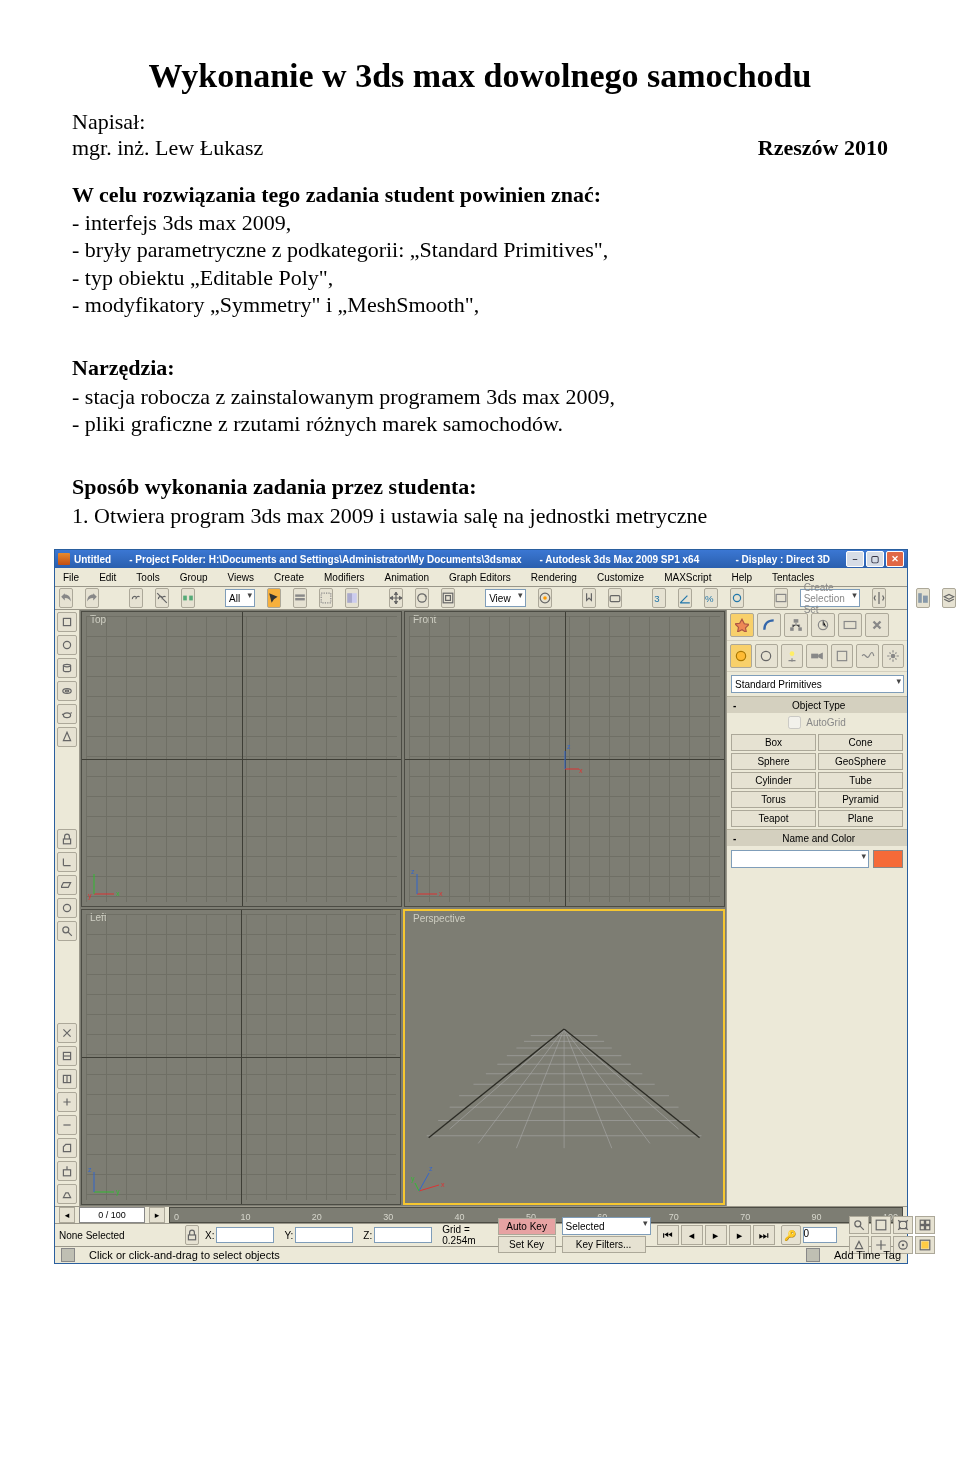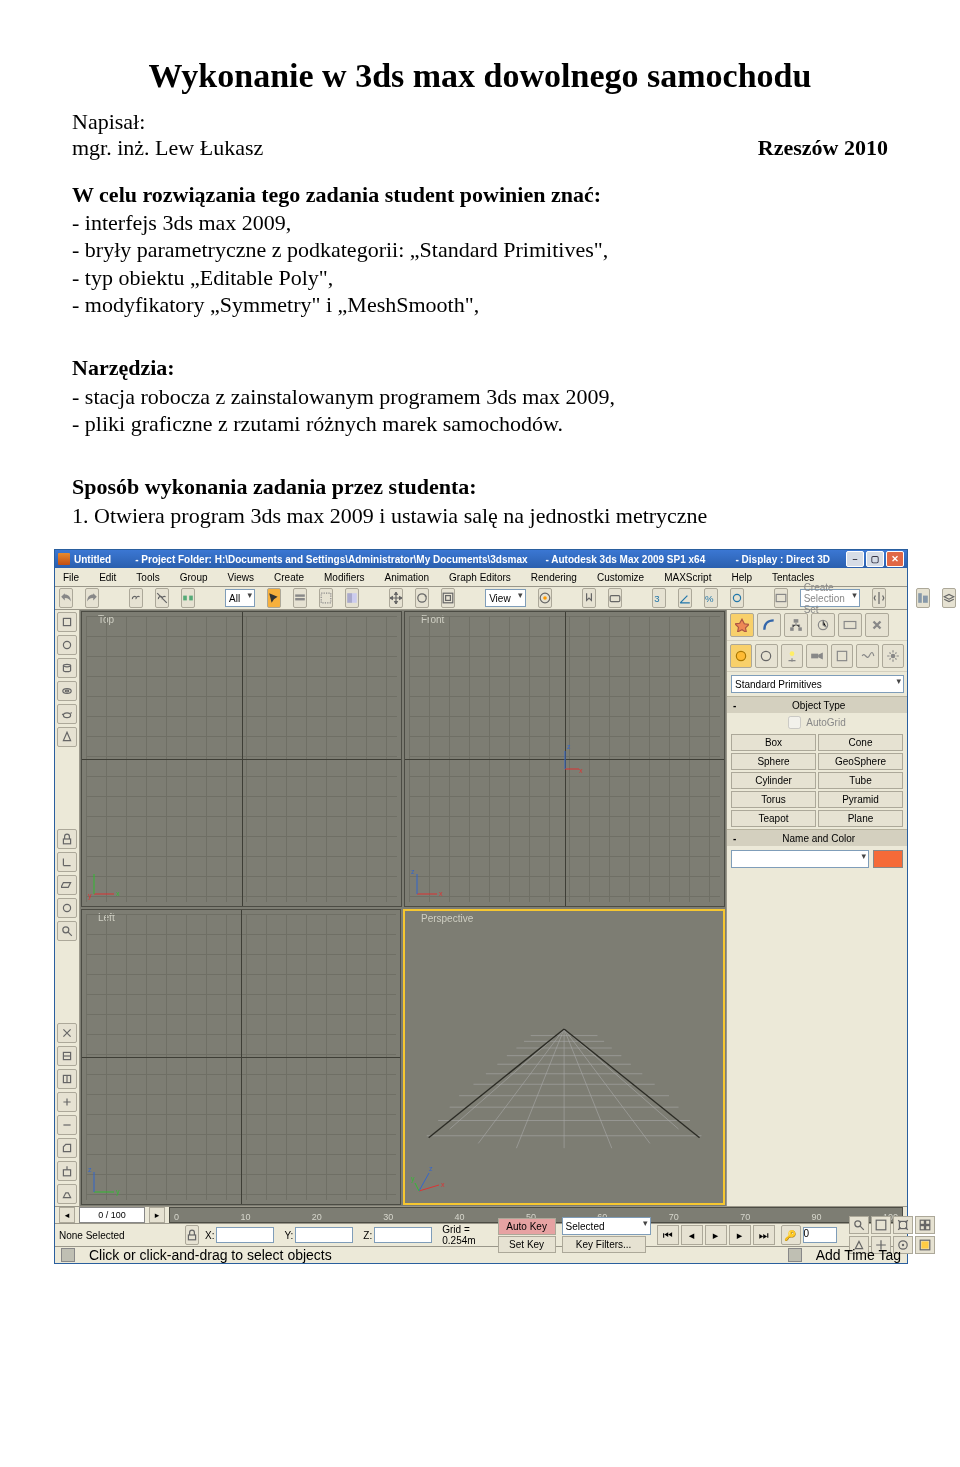--- a/index.html
+++ b/index.html
@@ -35,21 +35,21 @@
   .titlebar {
     display: flex; align-items: center;
     height: 18px;
     background: linear-gradient(#3b77d3, #2a5fae);
     color: #fff;
     padding: 0 3px;
     font-weight: bold;
     font-size: 10px;
   }
   .titlebar .t-left { display: flex; align-items: center; gap: 4px; flex: 0 0 auto; }
-  .titlebar .t-mid  { flex: 0 0 auto; padding-left: 24px; }
+  .titlebar .t-mid  { flex: 0 0 auto; padding-left: 18px; }
   .titlebar .t-mid2 { flex: 1 1 auto; padding-left: 18px; }
   .titlebar .t-right{ flex: 0 0 auto; padding-left: 18px; padding-right: 16px;}
   .win-icon { width: 12px; height: 12px; background: linear-gradient(#e88a2d,#c24e12); border-radius: 1px; display:inline-block; }
   .win-btns { display: flex; gap: 2px; }
   .win-btn  { width: 16px; height: 14px; background: #d6dce6; border: 1px solid #fff; border-radius: 2px; display: flex; align-items:center; justify-content:center; font-size:9px; color:#334; }
   .win-btn.close { background: #e06746; color:#fff; }
 
   .menubar, .toolbar-row {
     display: flex; align-items: center; gap: 12px;
     background: #ece9d8; border-bottom: 1px solid #9a978a;
@@ -94,21 +94,21 @@
   .swatch { width:28px; height:16px; border:1px solid #888; }
 
   .viewport-area { flex:1; display:flex; flex-direction:column; background:#7d7d73; }
   .view-row { flex:1; display:flex; }
   .view {
     flex:1; position:relative; margin:1px;
     background:#7d7d73;
     border:1px solid #4c4c44;
   }
   .view.active { border:2px solid #f6c730; }
-  .view-label { position:absolute; top:2px; left:16px; color:#cfcfc3; font-size:10px; }
+  .view-label { position:absolute; top:2px; left:8px; color:#cfcfc3; font-size:10px; }
   .grid-ortho {
     position:absolute; inset:4px;
     background-image:
       linear-gradient(#6f6f65 1px, transparent 1px),
       linear-gradient(90deg,#6f6f65 1px, transparent 1px);
     background-size: 20px 20px;
   }
   .cross-h { position:absolute; left:0; right:0; top:50%; height:1px; background:#3e3e36; }
   .cross-v { position:absolute; top:0; bottom:0; left:50%; width:1px; background:#3e3e36; }
   .gizmo { position:absolute; width:40px; height:40px; }
@@ -124,21 +124,21 @@
   .status-row { display:flex; align-items:center; height:22px; background:#ece9d8; border-top:1px solid #9a978a; font-size:10px; padding:0 4px; gap:6px; }
   .status-row .fld { display:flex; align-items:center; gap:2px; }
   .status-row .spin { width:56px; height:14px; background:#fff; border:1px solid #7f9db9; }
   .status-row .sel { flex:0 0 120px; }
   .status-row .mid { flex:1; display:flex; gap:10px; align-items:center; }
   .play-btns { display:flex; gap:2px; }
   .p-btn { width:20px; height:18px; border:1px solid #aca899; background:#e6e2d2; display:flex; align-items:center; justify-content:center; font-size:11px; }
   .nav-grid { display:grid; grid-template-columns:repeat(4,20px); grid-auto-rows:18px; gap:2px; margin-left:6px; }
   .n-btn { border:1px solid #aca899; background:#e6e2d2; display:flex; align-items:center; justify-content:center; }
   .n-btn svg{width:12px;height:12px;}
-  .hint-row { display:flex; align-items:center; height:16px; background:#ece9d8; border-top:1px solid #9a978a; font-size:14px; padding:0 6px; gap:14px; }
+  .hint-row { display:flex; align-items:center; height:16px; background:#ece9d8; border-top:1px solid #9a978a; font-size:11px; padding:0 6px; gap:14px; }
   .hint-row .flex1{flex:1;}
   .kbox { width:12px;height:12px;border:1px solid #888;background:#bfbfb3; }
 </style>
 </head>
 <body>
 
 <div class="page">
   <div class="title">Wykonanie w 3ds max dowolnego samochodu</div>
 
   <div class="meta-row">

